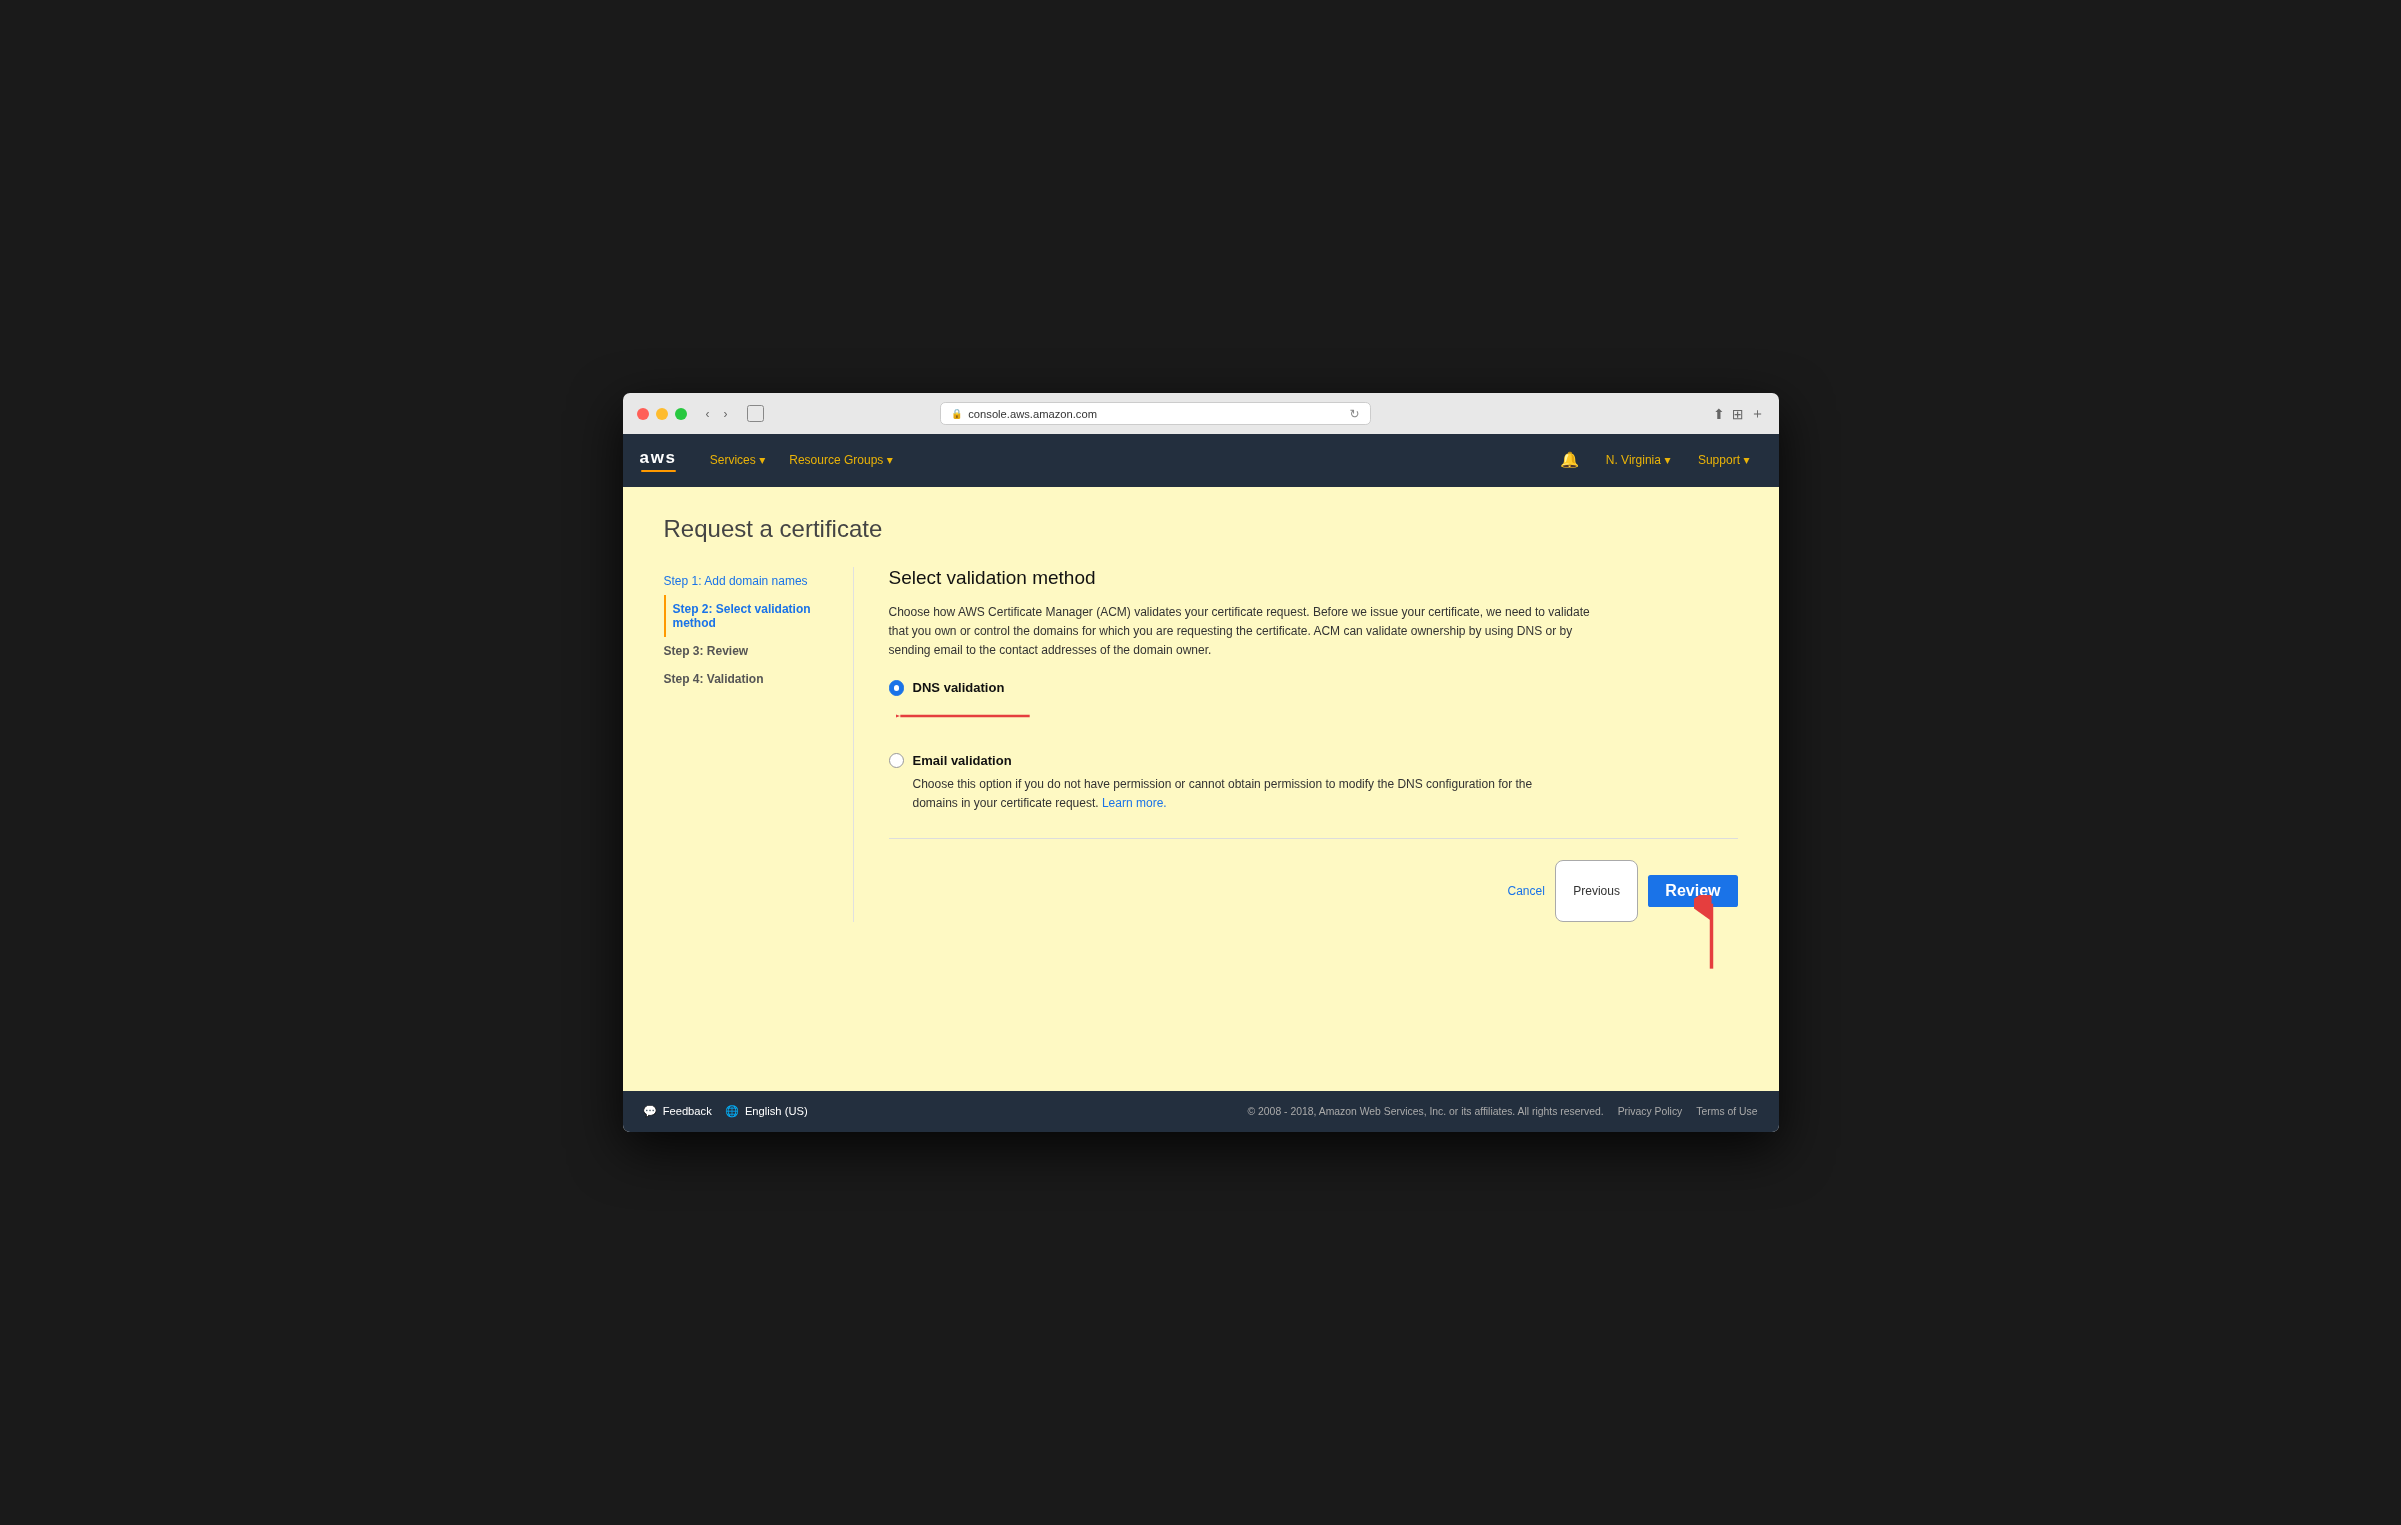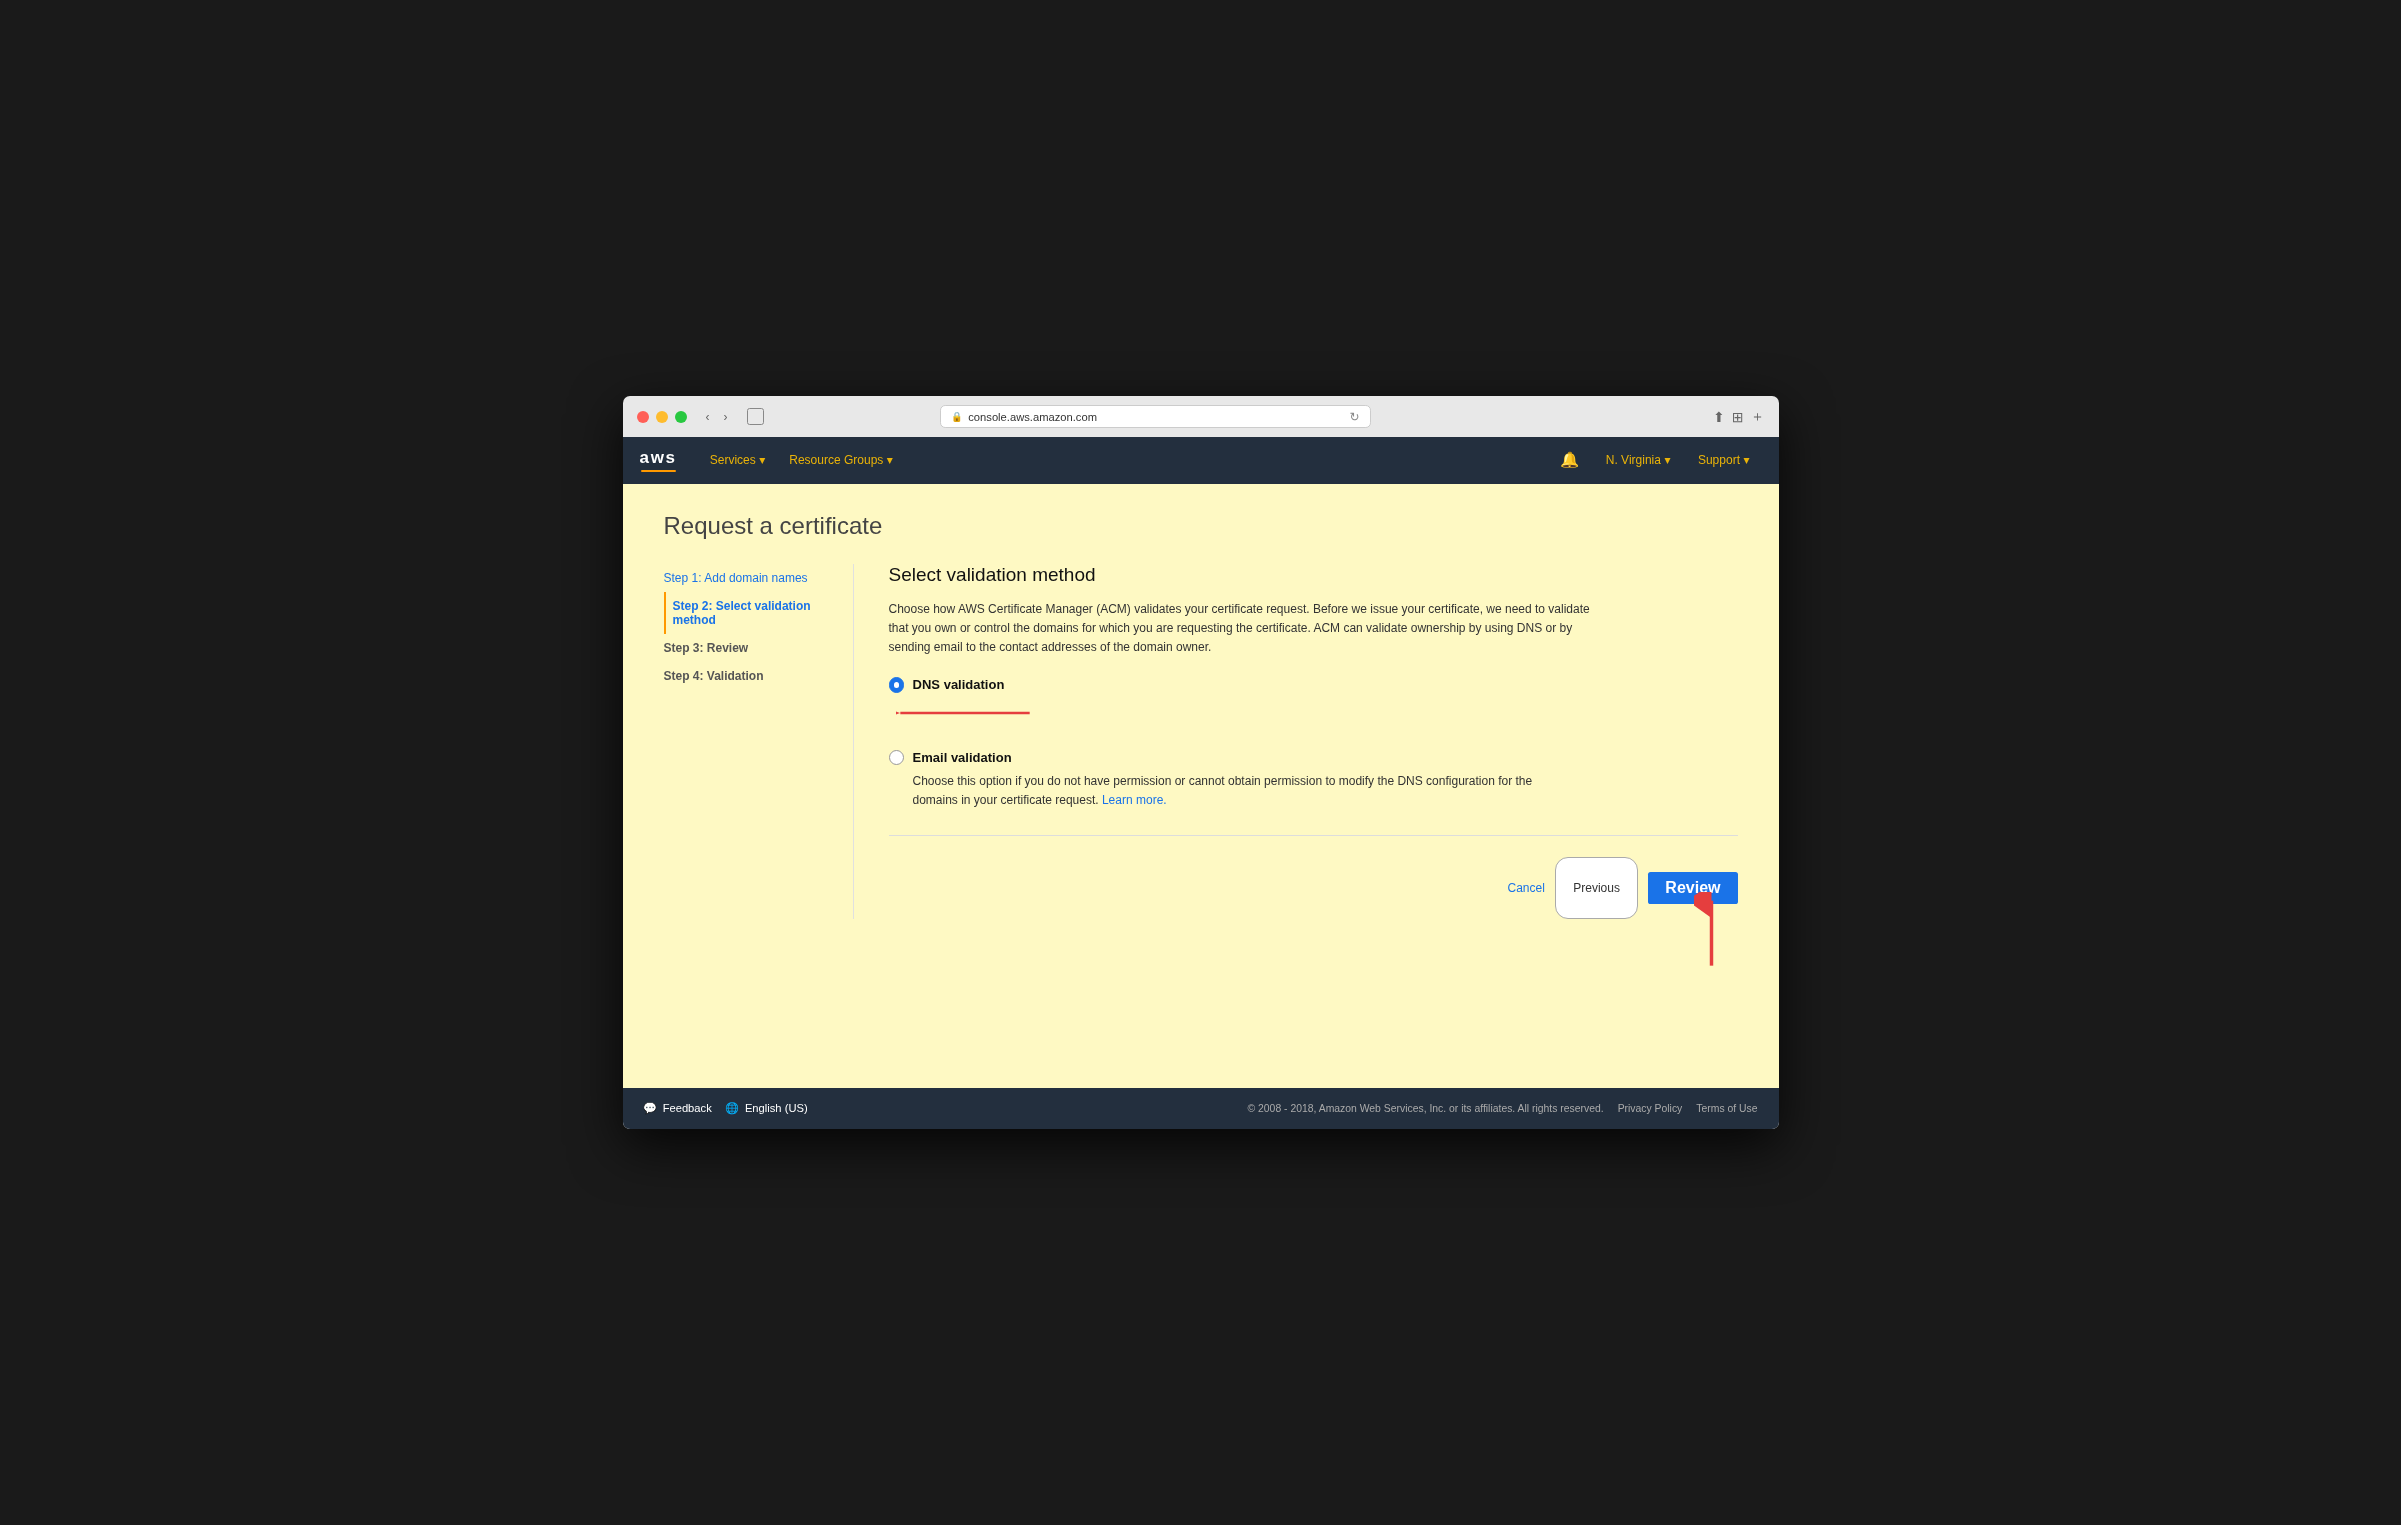--- a/index.html
+++ b/index.html
@@ -63,21 +63,21 @@
 
     
     .aws-console { background: white; min-height: 690px; }
 
     
     .aws-topnav {
       background: #232f3e;
       display: flex;
       align-items: center;
       padding: 0 17px;
-      height: 47px;
+      height: 53px;
     }
     .aws-logo {
       display: flex;
       flex-direction: column;
       align-items: center;
       margin-right: 21px;
     }
     .aws-logo-text {
       color: white;
       font-size: 17px;
@@ -230,21 +230,21 @@
       font-size: 12px;
       cursor: pointer;
       text-decoration: none;
     }
     .btn-previous {
       background: white;
       border: 0.9px solid #aaa;
       color: #333;
       font-size: 12px;
       padding: 23px 17px;
-      border-radius: 13px;
+      border-radius: 8px;
       cursor: pointer;
     }
     .btn-review {
       background: #1a73e8;
       border: none;
       color: white;
       font-size: 16px;
       padding: 7px 17px;
       border-radius: 2.6px;
       cursor: pointer;

